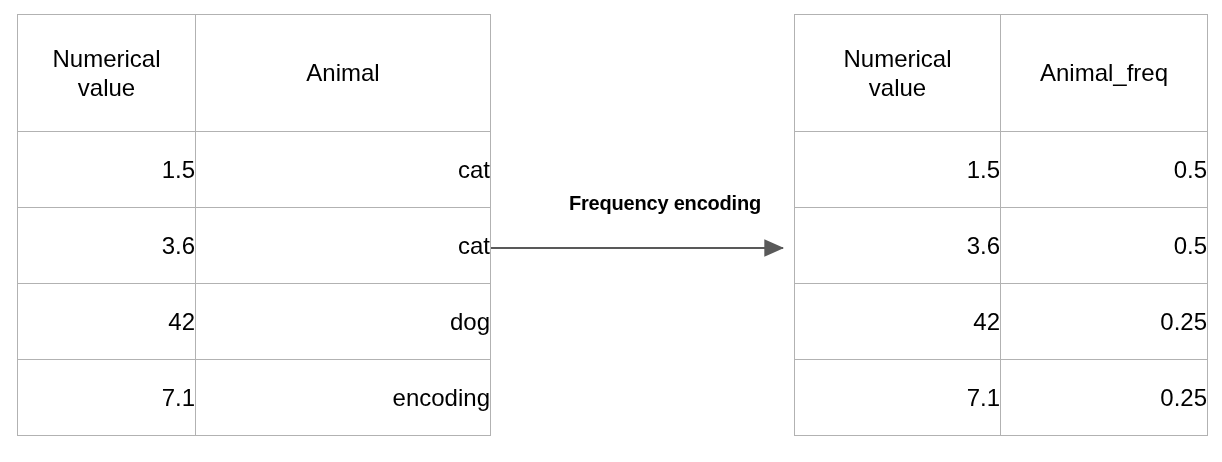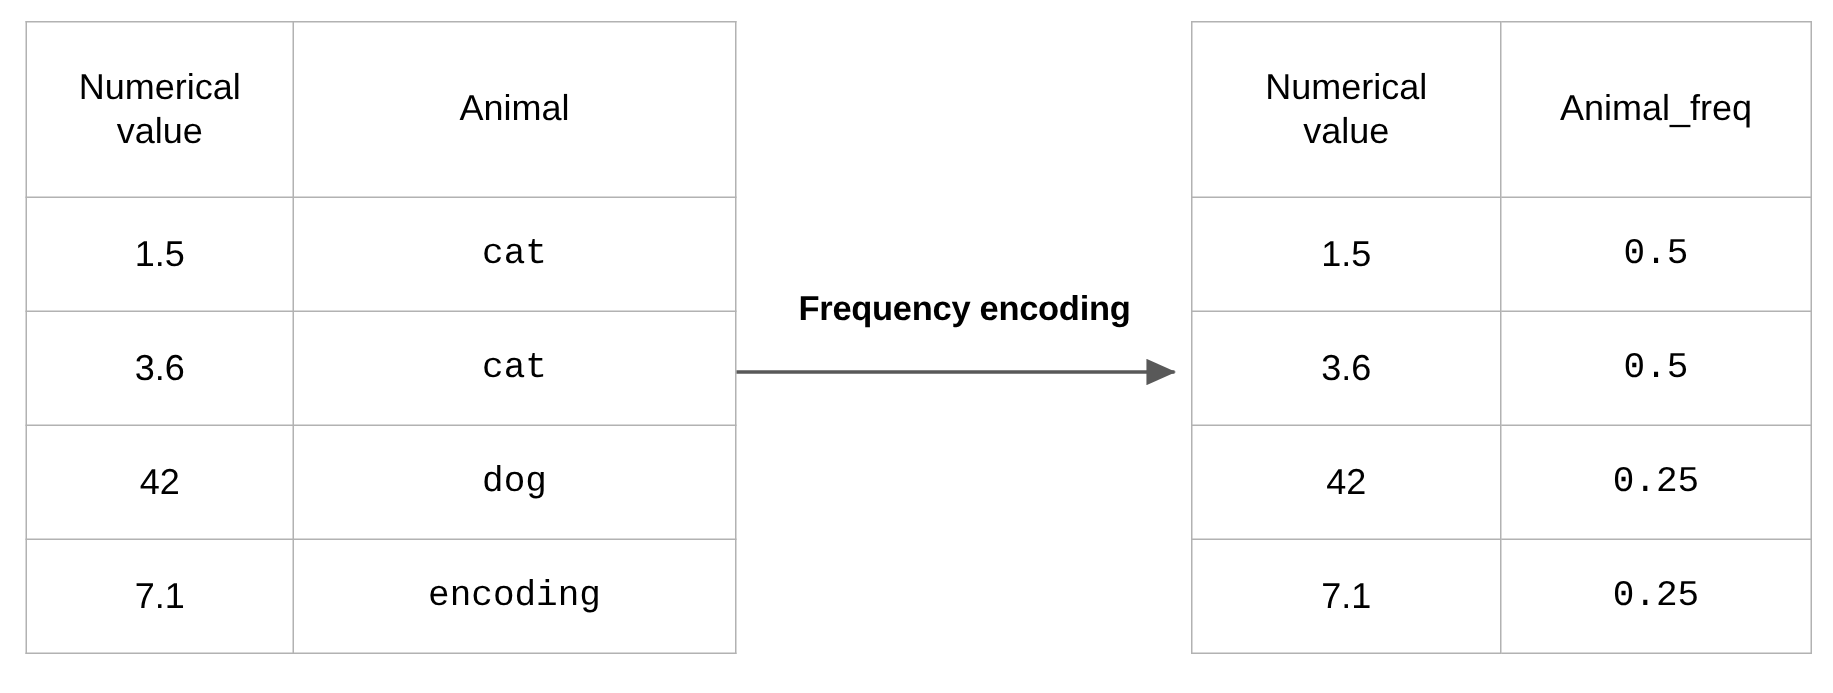--- a/index.html
+++ b/index.html
@@ -58,26 +58,25 @@
     top: 14px;
     width: 413px;
   }
   #table-encoded .col-num  { width: 206px; }
   #table-encoded .col-freq { width: 207px; }
 
   .hdr-row td { height: 117px; }
   .body-row  td { height: 76px; }
 
   .cell-center {
-    text-align: center;
+    text-align: right;
   }
   .cell-left {
-    text-align: center;
+    text-align: right;
     padding-left: 18px;
-    font-family: Liberation Mono, monospace;
   }
   .hdr-cell {
     text-align: center;
   }
 
   
   .hdr-wrap {
     display: block;
     max-width: 118px;
     margin: 0 auto;
@@ -88,25 +87,25 @@
   #transform-arrow {
     position: absolute;
     left: 487px;
     top: 232px;
     width: 312px;
     height: 34px;
     overflow: visible;
   }
   #transform-label {
     position: absolute;
-    left: 489px;
+    left: 511px;
     top: 192px;
     width: 308px;
     text-align: center;
-    font-size: 23px;
+    font-size: 20px;
     font-weight: bold;
     color: #000000;
     letter-spacing: -0.2px;
     white-space: nowrap;
   }
 </style>
 </head>
 <body>
 
 <div class="diagram-canvas">

